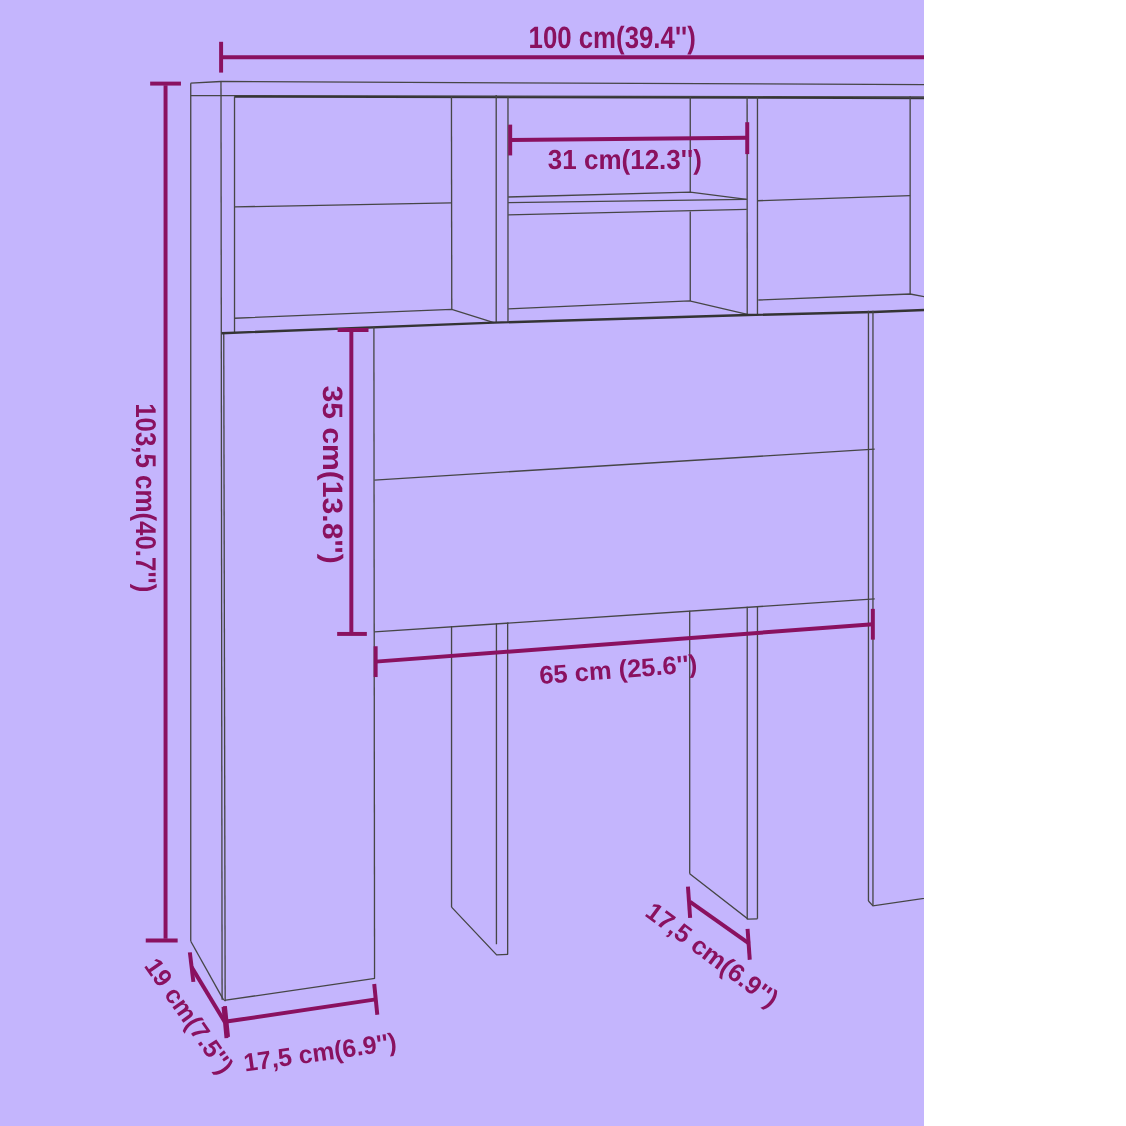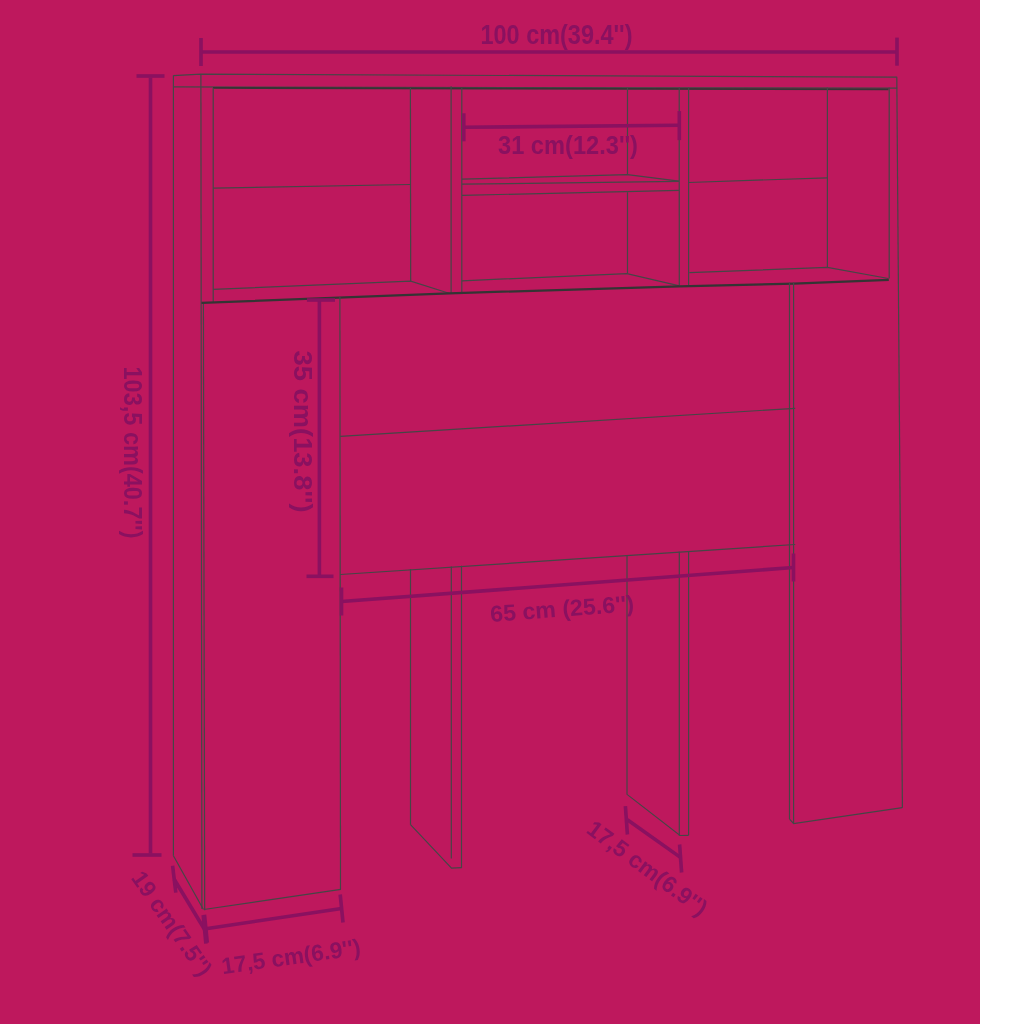--- a/index.html
+++ b/index.html
@@ -1,16 +1,16 @@
 <!DOCTYPE html>
 <html><head>
 <meta charset="utf-8">
 <style>
   html,body{margin:0;padding:0;background:#ffffff;}
-  .wrap{width:980px;height:1024px;position:relative;overflow:hidden;background:#be185d;}
+  .wrap{width:840px;height:1024px;position:relative;overflow:hidden;background:#c4b5fd;}
   svg{display:block;}
   text{font-family:"Liberation Sans", sans-serif;font-weight:bold;fill:#8a1160;}
 </style>
 </head>
 <body>
 <div class="wrap">
 <svg width="1024" height="1024" viewBox="0 0 1024 1024" fill="none">
   <g stroke="#464646" stroke-width="1.2" fill="none">
 
     <path d="M173.3,75.6 L200.9,74.1 L897.2,77.2"></path>

